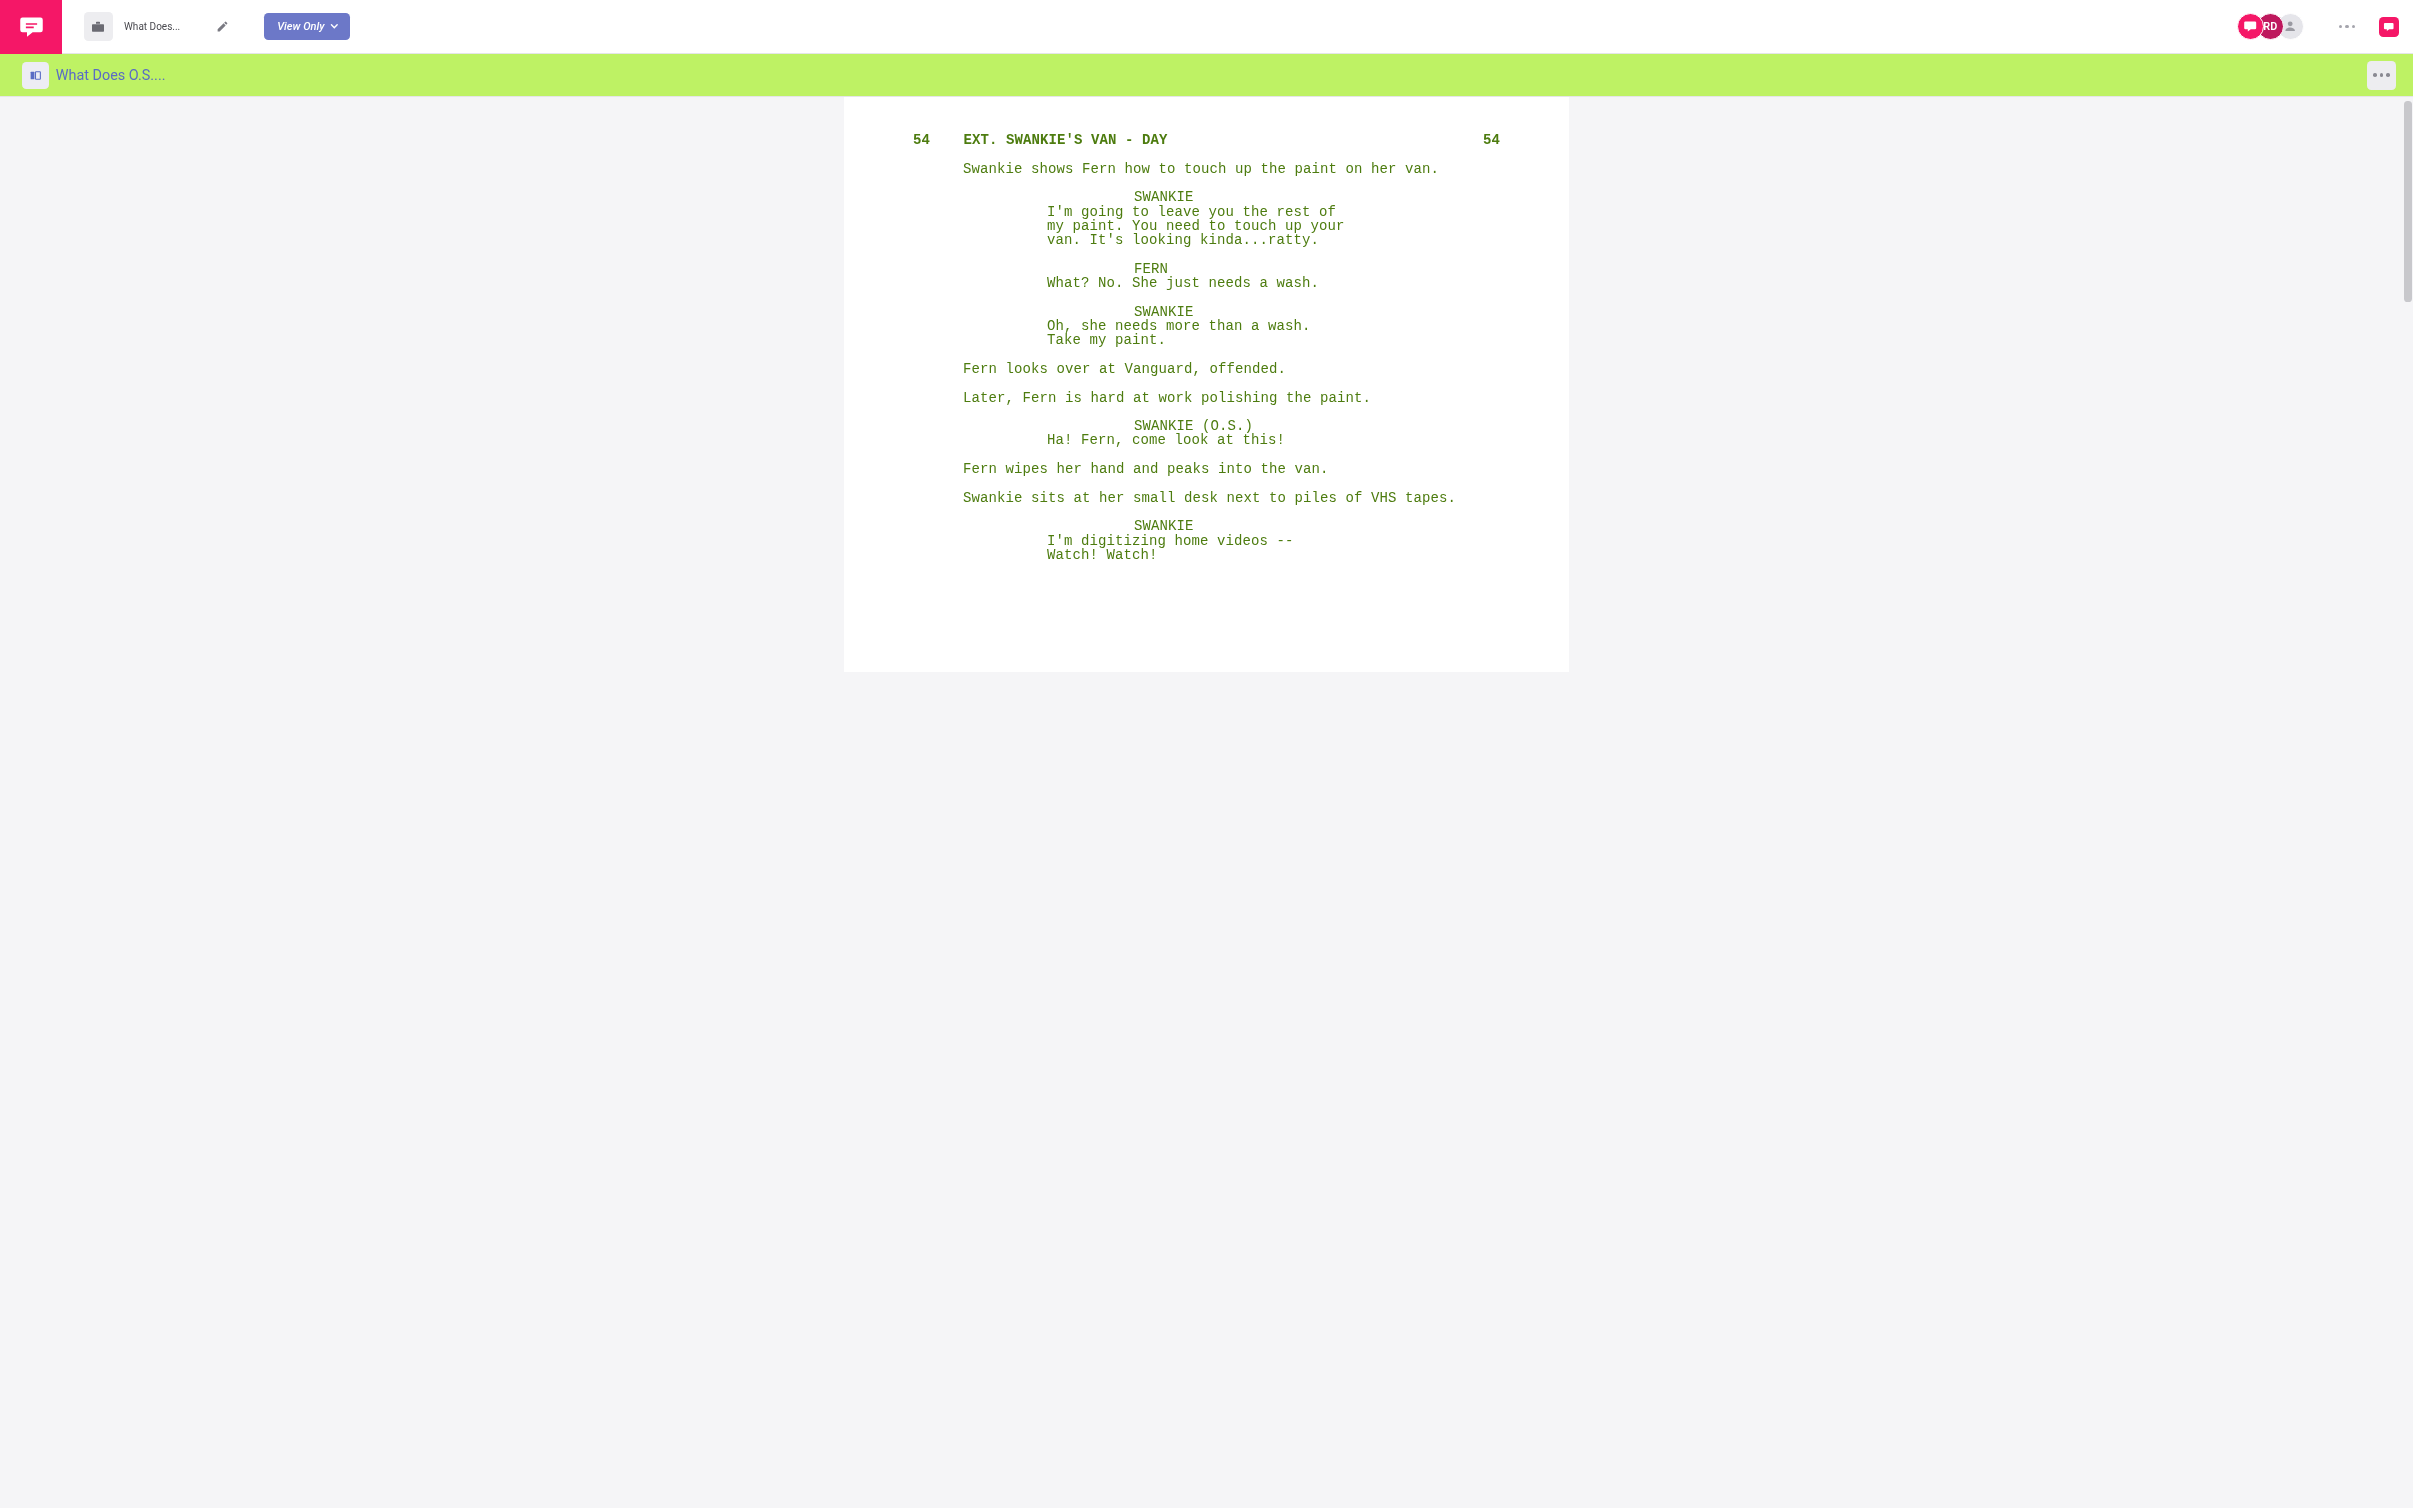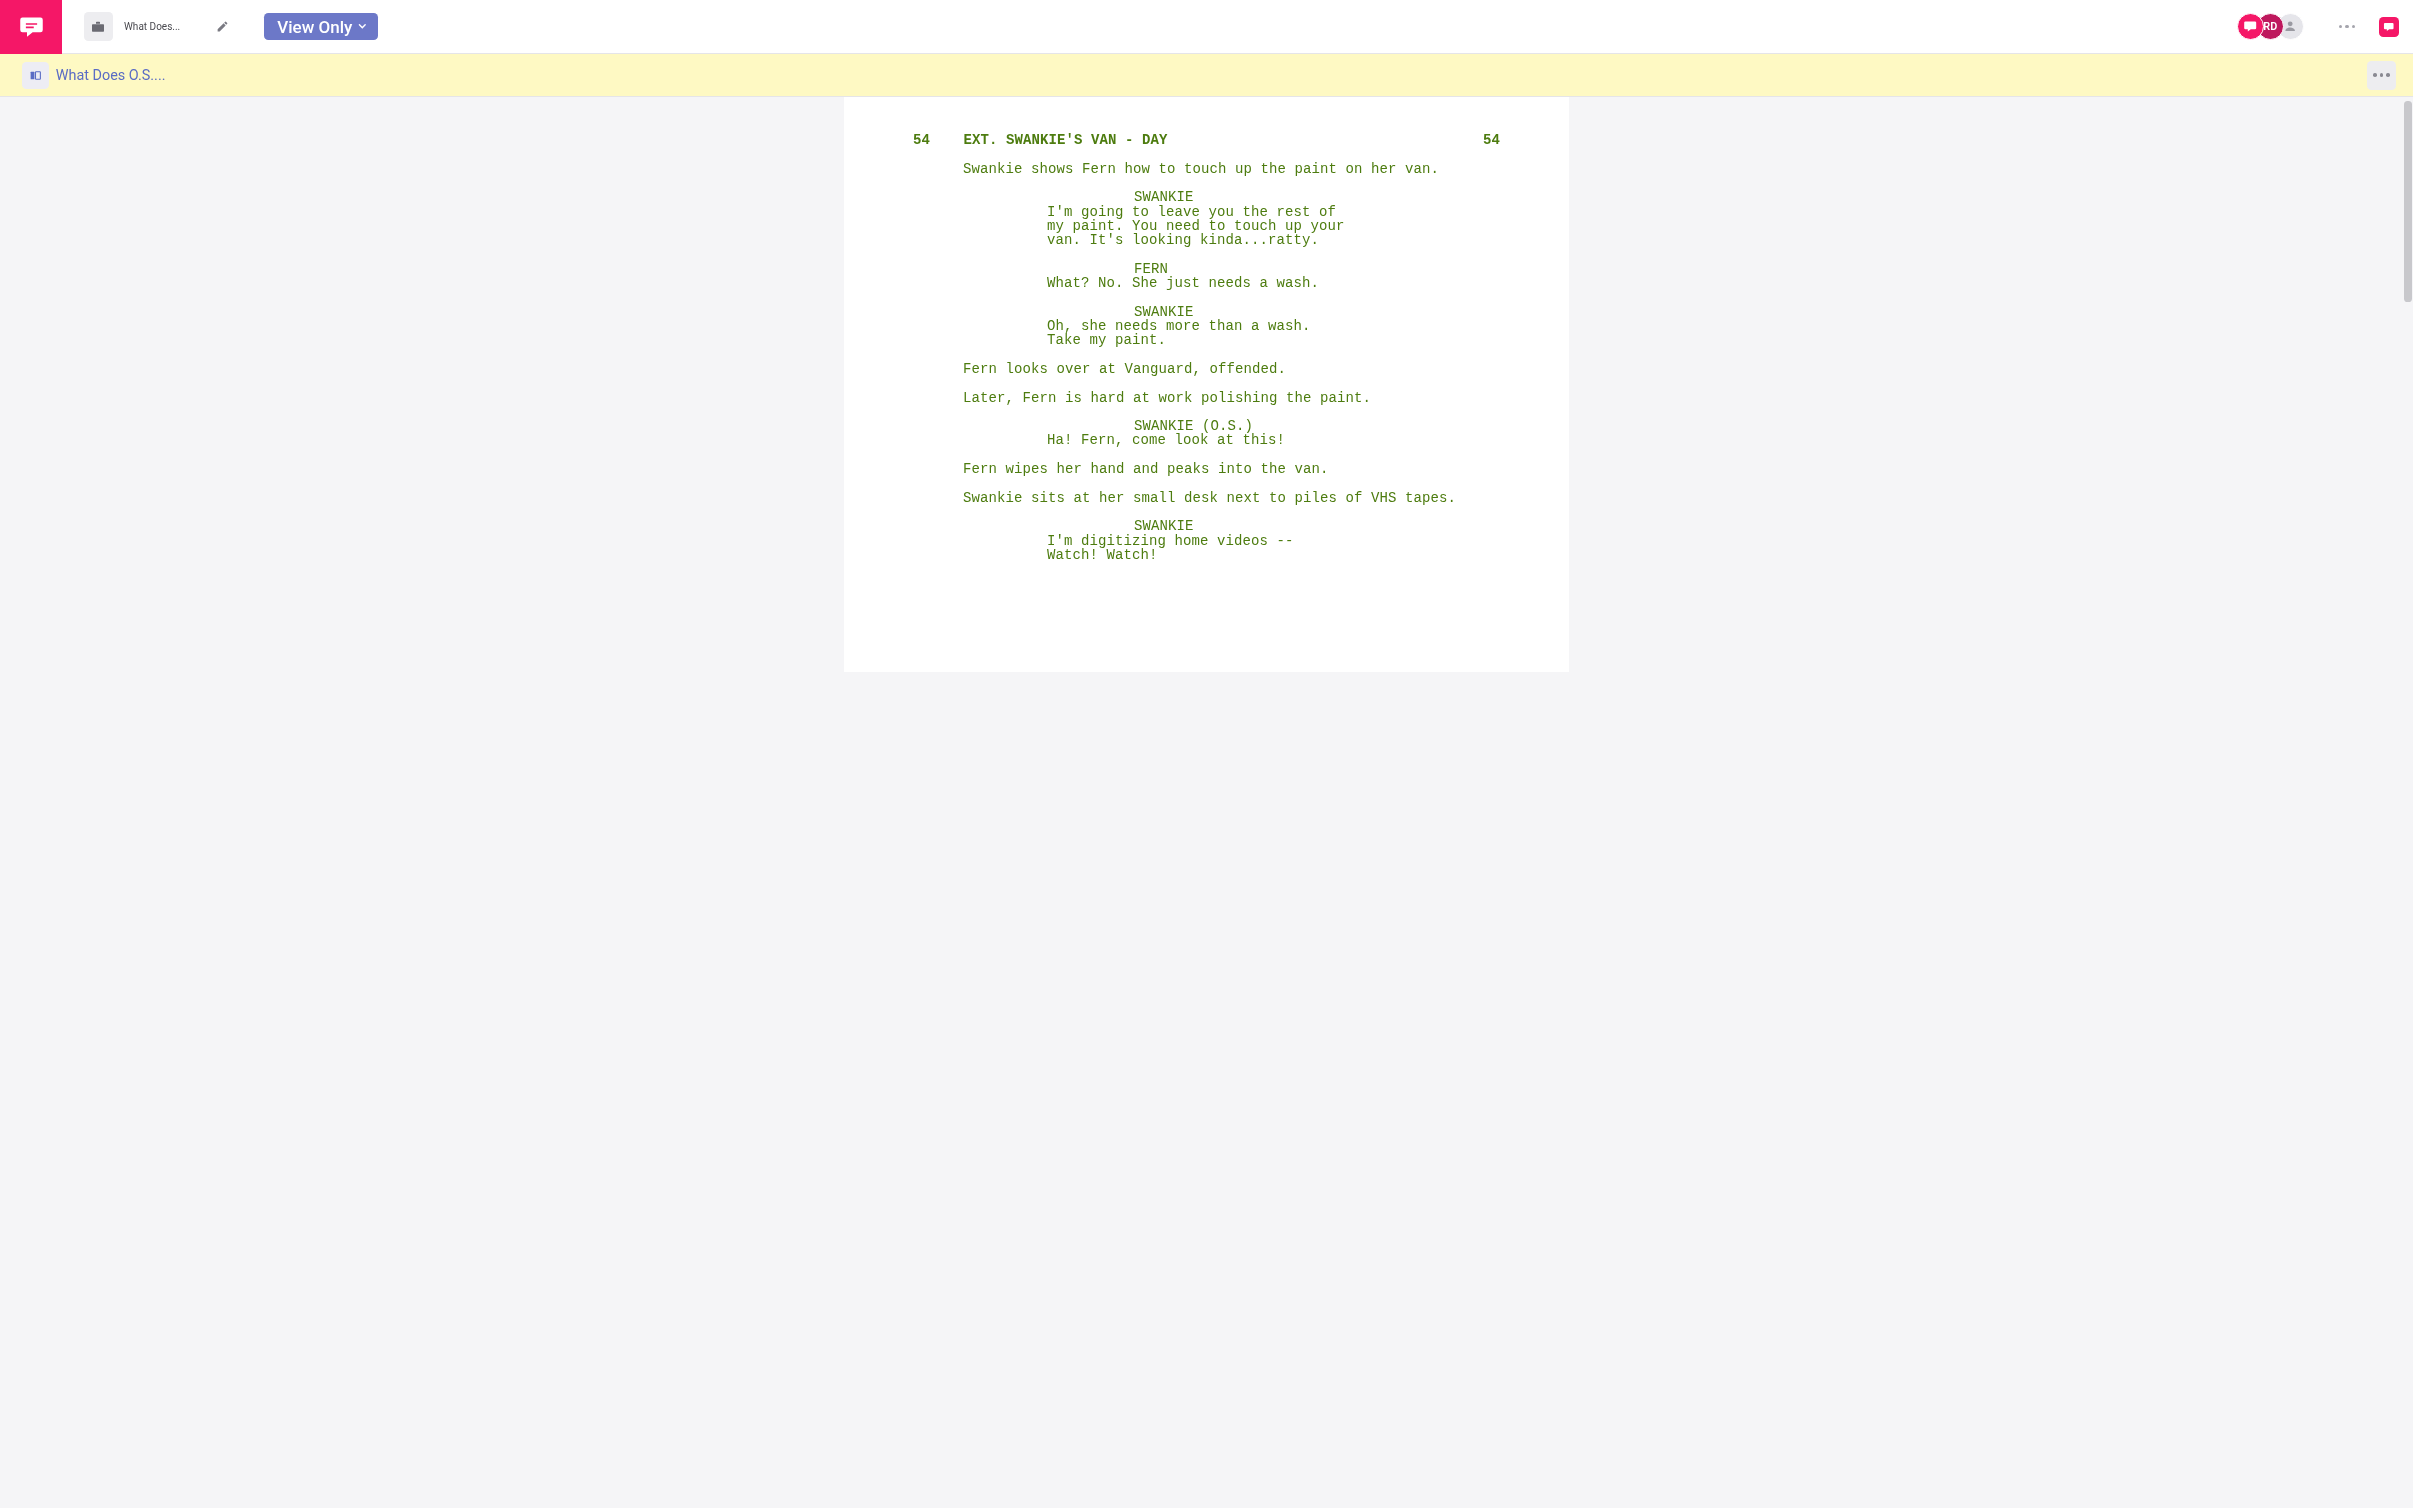--- a/index.html
+++ b/index.html
@@ -58,23 +58,24 @@
 .edit-icon-wrap svg { width: 13px; height: 13px; fill: #7a7a82; }
 .view-btn {
   margin-left: 34px;
   background: #6c78c8;
   color: #fff;
   height: 27px;
   padding: 0 11.5px 0 13px;
   border-radius: 4.3px;
   display: flex;
   align-items: center;
-  font-size: 17px;
+  font-size: 11px;
   font-weight: 500;
   gap: 5.7px;
+  font-style: italic;
 }
 .view-btn .chev { width: 8.6px; height: 8.6px; }
 
 .toolbar-spacer { flex: 1; }
 
 .avatars {
   display: flex;
   align-items: center;
 }
 .avatar {
@@ -118,21 +119,21 @@
   display: flex;
   align-items: center;
   justify-content: center;
 }
 .feedback-btn svg { width: 11.5px; height: 11.5px; fill: #fff; }
 
 
 .subbar {
   display: flex;
   align-items: center;
-  background: #fef9c3;
+  background: #bef264;
   height: 43px;
   border-bottom: 0.7px solid #e5e5e8;
   padding: 0 17px 0 21.5px;
 }
 .tab-icon {
   width: 27px;
   height: 27px;
   background: #ededf4;
   border-radius: 4.3px;
   display: flex;

